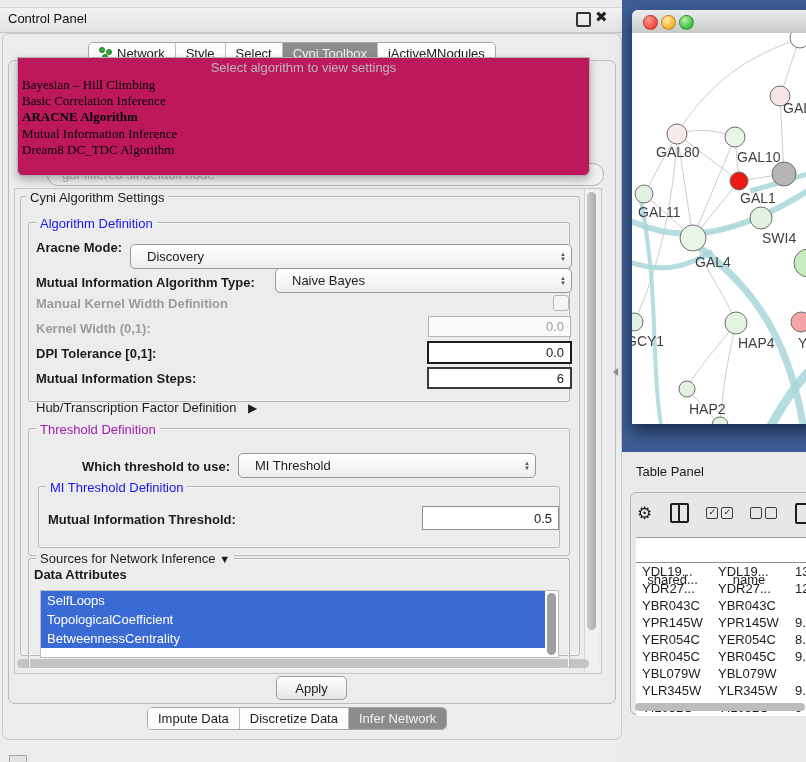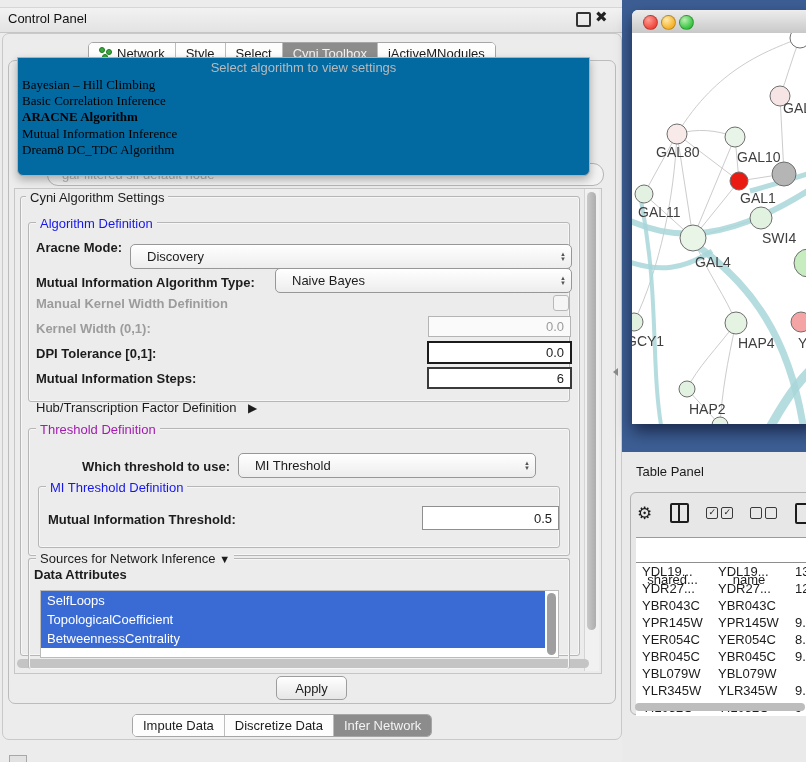--- a/index.html
+++ b/index.html
@@ -17,21 +17,21 @@
   .content-panel{left:8px;top:60px;width:606px;height:642px;border:1px solid #bcbcbc;border-radius:7px;background:#ececec;}
   
   .seg-bar{display:flex;height:21px;border:1px solid #a6a6a6;border-radius:5px;overflow:hidden;background:#fff;z-index:40;}
   .seg{display:flex;align-items:center;justify-content:center;padding:0 10px;font-size:13px;
        background:#fdfdfd;border-right:1px solid #bdbdbd;color:#1c1c1c;white-space:nowrap;}
   .seg:last-child{border-right:none;}
   .seg.selected{background:#8c8c8c;color:#f3f3f3;}
   .net-icon{display:inline-block;width:13px;height:13px;margin-right:5px;position:relative;}
   .net-icon i{position:absolute;border-radius:50%;background:#37a93c;border:1px solid #1c7a20;}
   
-  .popup{left:17px;top:57px;width:571px;height:117px;background:#0369a1;border:1px solid #b0b0b0;
+  .popup{left:17px;top:57px;width:571px;height:117px;background:#be185d;border:1px solid #b0b0b0;
          border-radius:0 0 6px 6px;box-shadow:0 4px 9px rgba(0,0,0,.28);z-index:50;}
   .popup-placeholder{text-align:center;color:#b9b9b9;font-size:13px;height:17px;padding-top:2px;}
   .popup-item{height:16.2px;line-height:16.2px;padding-left:4px;font-size:13px;color:#000;font-family:Liberation Serif, serif;}
   .popup-item.bold{font-weight:bold;}
   .ghost-combo{left:47px;top:163px;width:541px;height:21px;border:1px solid #b5b5b5;border-radius:11px;
       background:#f2f2f2;color:#b3b3b3;font-size:13px;line-height:21px;padding-left:14px;z-index:5;}
   
   .scrollpane{left:14px;top:188px;width:586px;height:484px;border:1px solid #c6c6c6;background:#ececec;}
   .vscroll{left:584px;top:189px;width:14px;height:482px;background:#f1f1f1;border-left:1px solid #d4d4d4;}
   .vscroll .thumb{position:absolute;left:2px;top:3px;width:9px;height:438px;border-radius:5px;
@@ -215,21 +215,21 @@
     <div id="attr-items">
         <div class="attr-item">SelfLoops</div>
         <div class="attr-item">TopologicalCoefficient</div>
         <div class="attr-item">BetweennessCentrality</div>
       </div>
     <div class="attr-scroll"></div>
   </div>
 
   <div class="btn" style="left:276px;top:676px;width:69px;height:22px;">Apply</div>
 
-  <div class="abs seg-bar" style="left:132px;top:707px;margin-top:7px;">
+  <div class="abs seg-bar" style="left:147px;top:707px;">
     <div class="seg">
         <span>Impute Data</span>
       </div>
     <div class="seg">
         <span>Discretize Data</span>
       </div>
     <div class="seg selected">
         <span>Infer Network</span>
       </div>
   </div>

